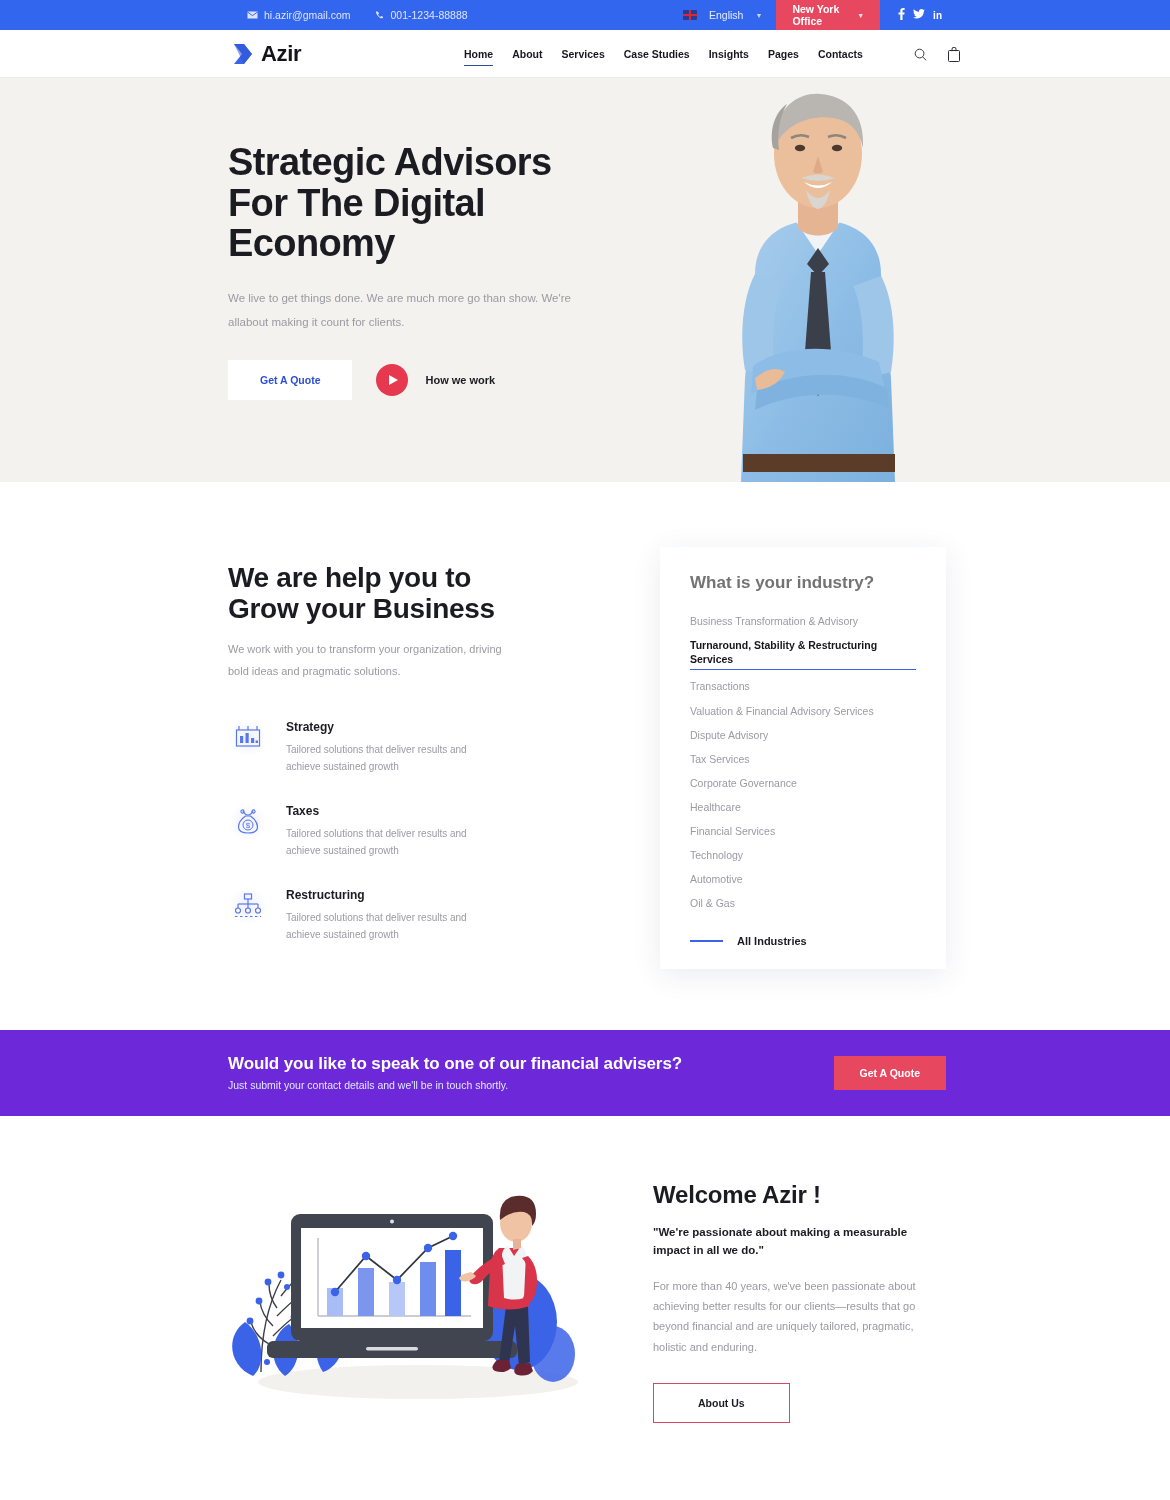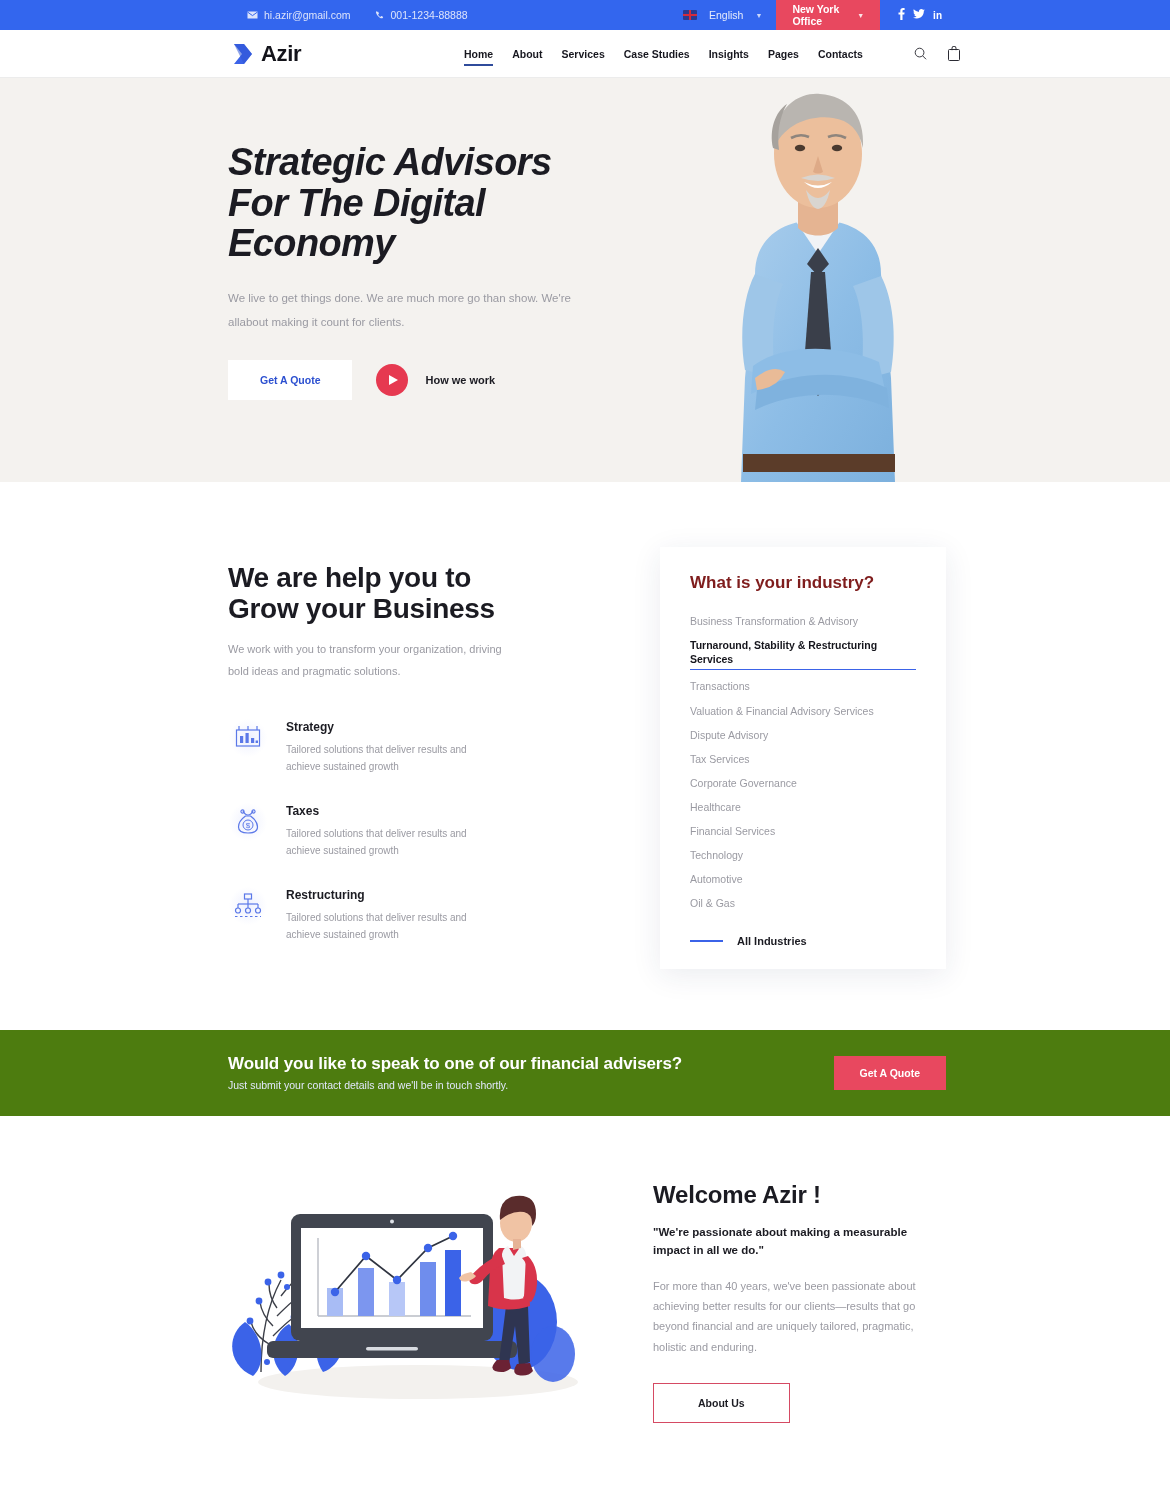--- a/index.html
+++ b/index.html
@@ -56,21 +56,21 @@
     height:30px; display:flex; align-items:center; gap:6px;
     padding:0 16px;
   }
   .socials { display:flex; align-items:center; gap:8px; margin-left:18px;justify-content:flex-end; }
   .caret { font-size:7px; opacity:.85; }
 
   
   .header {
     height:48px; background:#fff;
     border-bottom:1px solid #ececec;
-    display:flex; align-items:center;padding-left:8px;
+    display:flex; align-items:flex-start;padding-left:8px;
   }
   .header-inner {
     width:714px; margin:0 auto; display:flex; align-items:center;
     height:48px; position:relative;
   }
   .logo { display:flex; align-items:center; gap:7px; }
   .logo-mark { width:22px; height:24px; }
   .logo-text { font-size:22px; font-weight:bold; color:#13131a; letter-spacing:-.3px; }
   .nav {
     position:absolute; left:232px; top:0; height:48px;
@@ -87,21 +87,21 @@
   .hi { width:13px; height:15px; display:inline-flex; align-items:center; justify-content:center;}
 
   
   .hero {
     background:#f4f2ef; height:404px; position:relative; overflow:hidden;
   }
   .hero-inner { width:714px; margin:0 auto; position:relative; height:404px; }
   .hero h1 {
     position:absolute; left:0; top:64px;
     font-size:38px; line-height:1.07; font-weight:bold; color:#1b1b22;
-    letter-spacing:-.6px; width:380px;font-style:italic;
+    letter-spacing:-.6px; width:380px;
   }
   .hero p {
     position:absolute; left:0; top:208px; width:350px;
     font-size:11.5px; line-height:2.1; color:#9a9aa2;
   }
   .hero-btns { position:absolute; left:0; top:282px; display:flex; align-items:center; gap:24px; }
   .btn-quote {
     background:#fff; color:#2b4fd0; font-size:10.5px; font-weight:bold;
     padding:14px 32px; border:none; min-width:122px; text-align:center;
   }
@@ -136,34 +136,34 @@
   .feat-body { padding-top:2px; }
   .feat-title { font-size:12px; font-weight:bold; color:#1b1b22; margin-bottom:7px;}
   .feat-desc { font-size:10px; line-height:1.75; color:#9a9aa2; width:210px; }
 
   
   .ind-card {
     position:absolute; left:432px; top:-15px; width:286px;
     background:#fff; box-shadow:0 6px 28px rgba(30,40,90,.09);
     padding:26px 30px 22px 30px;
   }
-  .ind-card h3 { font-size:17px; font-weight:bold; color:#7f1d1d; margin-bottom:17px;}
+  .ind-card h3 { font-size:17px; font-weight:bold; color:#737373; margin-bottom:17px;}
   .ind-item {
     font-size:10.5px; color:#9a9aa2; padding:5.2px 0; line-height:1.3;
   }
   .ind-item.active {
     color:#15151c; font-weight:bold;
     border-bottom:1.5px solid #3b63e8; display:inline-block; padding-bottom:3px;
   }
   .ind-all { display:flex; align-items:center; gap:14px; margin-top:20px; }
   .ind-dash { width:33px; height:2px; background:#3b63e8; }
   .ind-all-label { font-size:11px; font-weight:bold; color:#1b1b22; }
 
   
-  .cta { background:#4d7c0f; height:86px; display:flex; align-items:center; }
+  .cta { background:#6d28d9; height:86px; display:flex; align-items:center; }
   .cta-inner { width:714px; margin:0 auto; position:relative; display:flex; align-items:center; height:86px;}
   .cta-text h4 { font-size:17px; font-weight:bold; color:#fff; letter-spacing:-.1px;}
   .cta-text p { font-size:10.5px; color:#e2e8fc; margin-top:5px; }
   .cta-btn {
     position:absolute; right:-4px; top:26px;
     background:#e8485f; color:#fff; font-size:10.5px; font-weight:bold;
     padding:11px 26px; border:none;
   }
 
   

